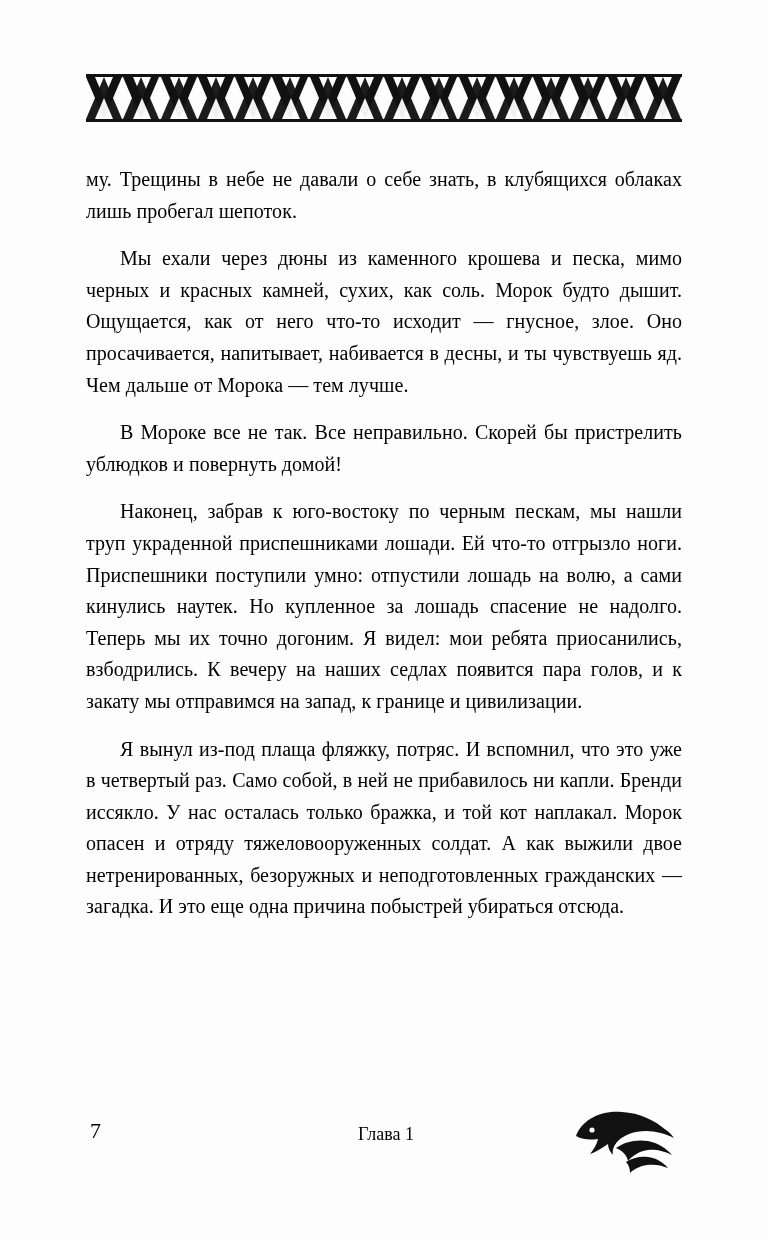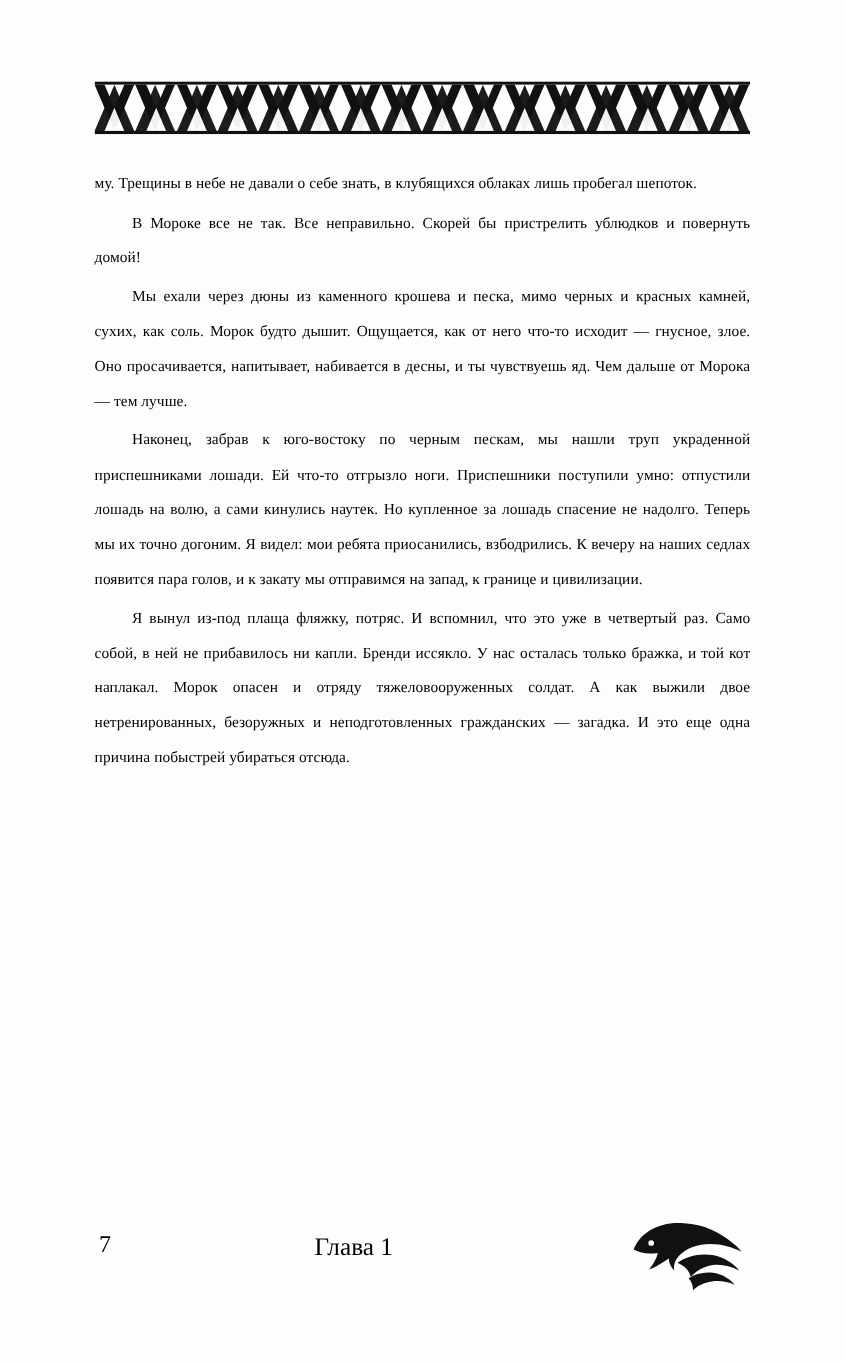--- a/index.html
+++ b/index.html
@@ -112,22 +112,22 @@
   }
 
   
   .text-block {
     position: absolute;
     left: 86px;
     top: 148px;
     width: 596px;
   }
   .para {
-    margin: 4px 0 0 0;
-    font-size: 14px;
+    margin: 16px 0 0 0;
+    font-size: 20px;
     line-height: 31.6px;
     text-align: justify;
     text-justify: inter-word;
     hyphens: manual;
     letter-spacing: 0.05px;
   }
   .para.indent {
     text-indent: 34px;
   }
 
@@ -144,21 +144,22 @@
     left: 4px;
     top: 6px;
     font-size: 22px;
     line-height: 26px;
   }
   .running-title {
     position: absolute;
     left: 200px;
     top: 10px;
     width: 200px;
-    font-size: 23px;
+    text-align: center;
+    font-size: 18px;
     line-height: 24px;
   }
   .dragon-mark {
     position: absolute;
     right: -4px;
     top: -12px;
     width: 120px;
     height: 78px;
   }
   .dragon-mark svg { display: block; }
@@ -204,22 +205,22 @@
       <span class="zz-up"></span>
       <span class="zz-up"></span>
       <span class="zz-up"></span>
       <span class="zz-up"></span>
     </div>
     <div class="ornament-rule bottom"></div>
   </div>
 
   <div class="text-block">
     <p class="para">му. Трещины в небе не давали о себе знать, в клубящихся облаках лишь пробегал шепоток.</p>
+    <p class="para indent">Мы ехали через дюны из каменного крошева и песка, мимо черных и красных камней, сухих, как соль. Морок будто дышит. Ощущается, как от него что-то исходит — гнусное, злое. Оно просачивается, напитывает, набивается в десны, и ты чувствуешь яд. Чем дальше от Морока — тем лучше.</p>
     <p class="para indent">В Мороке все не так. Все неправильно. Скорей бы пристрелить ублюдков и повернуть домой!</p>
-    <p class="para indent">Мы ехали через дюны из каменного крошева и песка, мимо черных и красных камней, сухих, как соль. Морок будто дышит. Ощущается, как от него что-то исходит — гнусное, злое. Оно просачивается, напитывает, набивается в десны, и ты чувствуешь яд. Чем дальше от Морока — тем лучше.</p>
     <p class="para indent">Наконец, забрав к юго-востоку по черным пескам, мы нашли труп украденной приспешниками лошади. Ей что-то отгрызло ноги. Приспешники поступили умно: отпустили лошадь на волю, а сами кинулись наутек. Но купленное за лошадь спасение не надолго. Теперь мы их точно догоним. Я видел: мои ребята приосанились, взбодрились. К вечеру на наших седлах появится пара голов, и к закату мы отправимся на запад, к границе и цивилизации.</p>
     <p class="para indent">Я вынул из-под плаща фляжку, потряс. И вспомнил, что это уже в четвертый раз. Само собой, в ней не прибавилось ни капли. Бренди иссякло. У нас осталась только бражка, и той кот наплакал. Морок опасен и отряду тяжеловооруженных солдат. А как выжили двое нетренированных, безоружных и неподготовленных гражданских — загадка. И это еще одна причина побыстрей убираться отсюда.</p>
   </div>
 
   <div class="footer">
     <div class="folio">7</div>
     <div class="running-title">Глава 1</div>
     <div class="dragon-mark">
       <svg width="120" height="78" viewBox="0 0 120 78" xmlns="http://www.w3.org/2000/svg">
         <path fill="#111111" d="M10 36 C16 20, 34 10, 56 12 C74 13, 88 20, 100 30 C104 33, 106 35, 108 38 C100 34, 90 31, 80 31 C68 31, 58 35, 52 41 C48 45, 46 50, 47 55 C44 52, 42 48, 42 44 C36 48, 30 52, 24 54 C28 49, 31 44, 32 39 C25 40, 17 40, 10 36 Z"></path>

